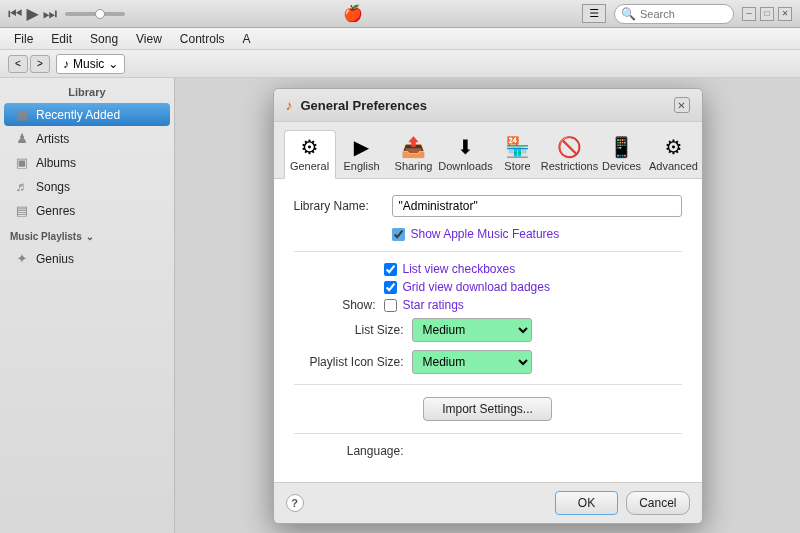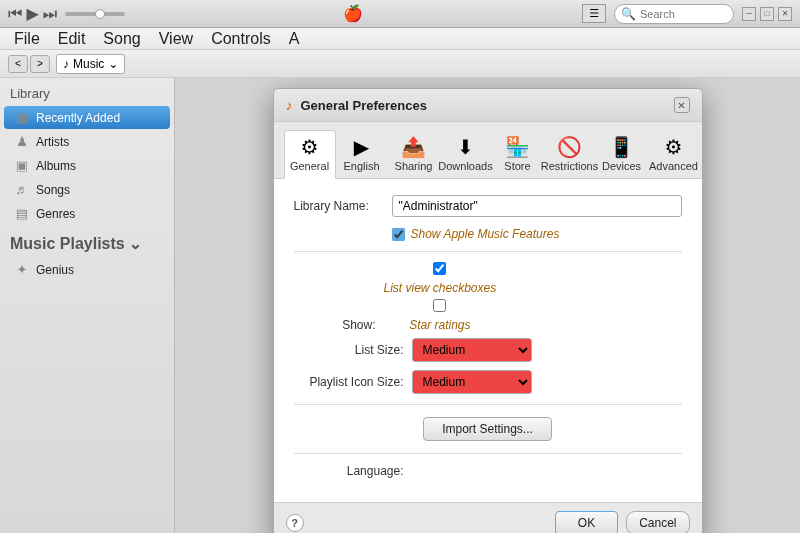--- a/index.html
+++ b/index.html
@@ -115,21 +115,21 @@
       background: linear-gradient(to bottom, #f5f5f5, #e8e8e8);
       border-bottom: 1px solid #ccc;
       display: flex;
       align-items: center;
       padding: 0 6px;
       gap: 2px;
     }
     .menu-item {
       padding: 2px 8px;
       cursor: pointer;
-      font-size: 16px;
+      font-size: 12px;
       color: #222;
     }
 
     
     .nav-bar {
       height: 28px;
       background: linear-gradient(to bottom, #f0f0f0, #e0e0e0);
       border-bottom: 1px solid #ccc;
       display: flex;
       align-items: center;
@@ -172,25 +172,26 @@
 
     
     .sidebar {
       width: 175px;
       background: linear-gradient(to bottom, #e8e8e8, #d8d8d8);
       border-right: 1px solid #bbb;
       overflow-y: auto;
       flex-shrink: 0;
     }
     .sidebar-section-header {
-      font-size: 13px;
-      font-weight: normal;
+      font-size: 11px;
+      font-weight: bold;
       color: #555;
       padding: 8px 10px 4px;
       text-transform: none;
+      text-align: center;
     }
     .sidebar-item {
       display: flex;
       align-items: center;
       padding: 4px 10px;
       cursor: pointer;
       gap: 6px;
       font-size: 12px;
       color: #222;
       border-radius: 4px;
@@ -200,26 +201,26 @@
       background: linear-gradient(to bottom, #5baae7, #2b7ec9);
       color: white;
       border-radius: 4px;
     }
     .sidebar-icon {
       font-size: 13px;
       width: 16px;
       text-align: center;
     }
     .sidebar-section-sub {
-      font-size: 16px;
+      font-size: 10px;
       font-weight: bold;
       color: #555;
       padding: 8px 10px 4px;
       display: flex;
-      align-items: center;
+      align-items: flex-start;
       gap: 4px;
     }
 
     
     .content-area {
       flex: 1;
       background: #f8f8f8;
       position: relative;
     }
 
@@ -345,22 +346,21 @@
       align-items: center;
       gap: 6px;
       margin-bottom: 6px;
       padding-left: 98px;
     }
     .checkbox-row input[type="checkbox"] {
       accent-color: #5baae7;
     }
     .checkbox-label {
       font-size: 12px;
-      color: #a16207;
-      font-style: italic;
+      color: #6d28d9;
     }
 
     .show-label-row {
       display: flex;
       align-items: flex-end;
       margin-bottom: 6px;
     }
     .show-label {
       font-size: 12px;
       color: #333;
@@ -372,21 +372,20 @@
     }
     .show-checkboxes {
       display: flex;
       flex-direction: column;
       gap: 4px;
     }
     .show-checkbox-item {
       display: flex;
       align-items: center;
       gap: 6px;
-      flex-direction: column;
     }
 
     .divider {
       border: none;
       border-top: 1px solid #ddd;
       margin: 10px 0;
     }
 
     .select-row {
       display: flex;
@@ -399,21 +398,21 @@
       color: #333;
       text-align: right;
       min-width: 110px;
       flex-shrink: 0;
     }
     .form-select {
       padding: 3px 24px 3px 6px;
       border: 1px solid #aaa;
       border-radius: 3px;
       font-size: 12px;
-      background: #ef4444;
+      background: #86efac;
       appearance: auto;
       min-width: 120px;
     }
 
     .import-btn-row {
       display: flex;
       justify-content: center;
       margin: 12px 0;
     }
     .import-btn {
@@ -624,20 +623,24 @@
             <hr class="divider">
 
             <div class="show-label-row">
               <span class="show-label">Show:</span>
               <div class="show-checkboxes">
                 <div class="show-checkbox-item">
                   <input type="checkbox" id="list-view-cb" checked="" style="">
                   <label for="list-view-cb" class="checkbox-label">List view checkboxes</label>
                 </div>
                 <div class="show-checkbox-item">
+                  <input type="checkbox" id="grid-view-cb" checked="" style="">
+                  <label for="grid-view-cb" class="checkbox-label">Grid view download badges</label>
+                </div>
+                <div class="show-checkbox-item">
                   <input type="checkbox" id="star-ratings-cb" style="">
                   <label for="star-ratings-cb" class="checkbox-label">Star ratings</label>
                 </div>
               </div>
             </div>
 
             <div class="select-row">
               <span class="select-label">List Size:</span>
               <select class="form-select">
                 <option>Small</option>

